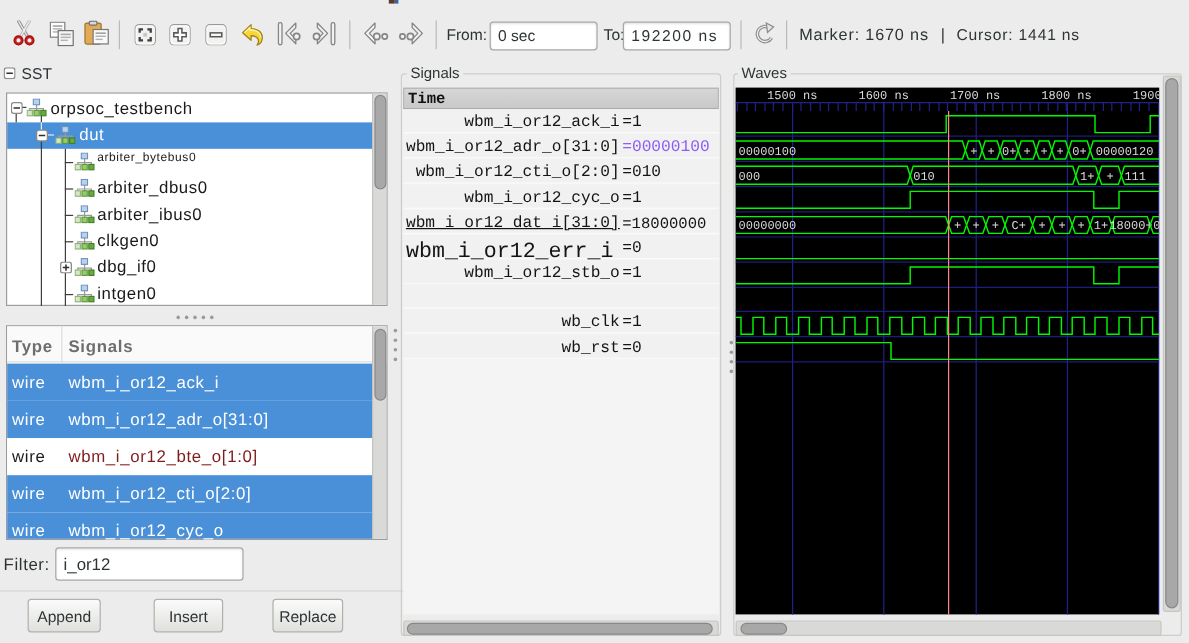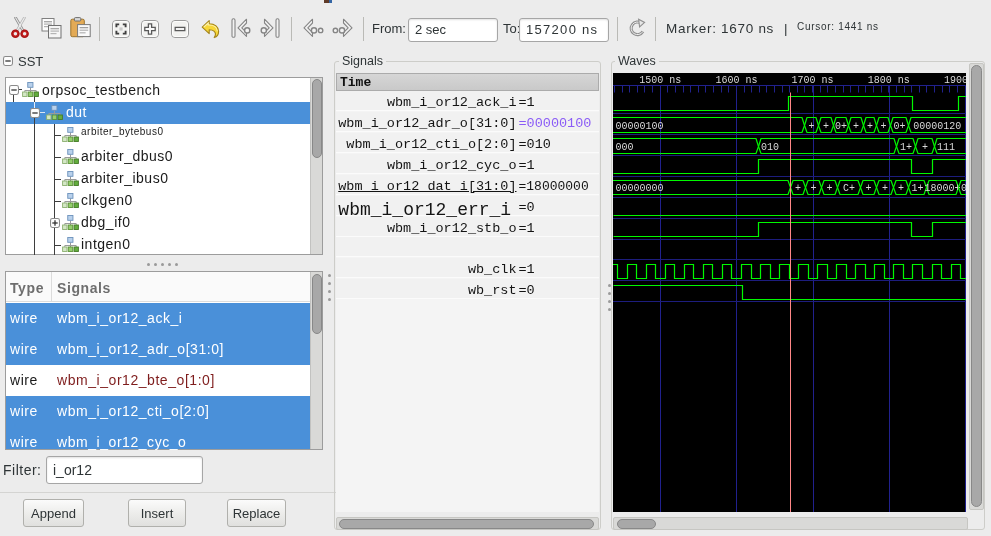--- a/index.html
+++ b/index.html
@@ -93,26 +93,26 @@
 <path d="M16.9,13.5 A6.3,6.3 0 1 1 15.5,5.5" fill="none" stroke="#8f8f8f" stroke-width="3"></path>
 <path d="M16.9,13.5 A6.3,6.3 0 1 1 15.5,5.5" fill="none" stroke="#efefef" stroke-width="1"></path>
 <path d="M12.6,1.2 L18.6,4.4 L13.6,9.0 Z" fill="#e6e6e6" stroke="#8f8f8f" stroke-width="1.1"></path>
 </svg>
 <div class="vsep" style="left:99px;top:17px;height:24px;"></div>
 <div class="vsep" style="left:291px;top:17px;height:24px;"></div>
 <div class="vsep" style="left:363px;top:17px;height:24px;"></div>
 <div class="vsep" style="left:617px;top:17px;height:24px;"></div>
 <div class="vsep" style="left:655px;top:17px;height:24px;"></div>
 <div class="lbl" style="left:372px;top:21px;font-size:13px;">From:</div>
-<div class="entry" style="left:408px;top:17.5px;width:90px;height:24px;font-size:13px;">2 sec</div>
+<div class="entry" style="left:408px;top:17.5px;width:90px;height:24px;font-size:13px;">0 sec</div>
 <div class="lbl" style="left:503px;top:21px;font-size:13px;">To:</div>
-<div class="entry" style="left:519px;top:17.5px;width:90px;height:24px;font-size:13px;letter-spacing:1.3px;">157200 ns</div>
+<div class="entry" style="left:519px;top:17.5px;width:90px;height:24px;font-size:13px;letter-spacing:1.3px;">192200 ns</div>
 <div class="lbl" style="left:666px;top:21px;font-size:13.5px;letter-spacing:0.7px;">Marker: 1670 ns</div>
 <div class="lbl" style="left:784px;top:21px;font-size:13.5px;">|</div>
-<div class="lbl" style="left:797px;top:21px;font-size:10px;letter-spacing:0.7px;">Cursor: 1441 ns</div>
+<div class="lbl" style="left:797px;top:21px;font-size:13px;letter-spacing:0.7px;">Cursor: 1441 ns</div>
 <svg style="position:absolute;left:3px;top:55.5px" width="10" height="10" viewBox="0 0 9.5 9.5">
 <rect x="0.5" y="0.5" width="8.5" height="8.5" rx="1.8" fill="#fdfdfd" stroke="#8a8a8a"></rect>
     <line x1="2.2" y1="4.75" x2="7.3" y2="4.75" stroke="#2e2e2e" stroke-width="1.2"></line>
   </svg>
 <div class="lbl" style="left:18px;top:54px;font-size:13px;">SST</div>
 <div class="abs" style="left:5px;top:77px;width:318px;height:178px;background:#fff;border:1px solid #9c9c9c;"></div>
 <div class="abs" style="left:6px;top:101.5px;width:304px;height:22px;background:#4a90d9;"></div>
 <div class="abs" style="left:13px;top:94px;width:1px;height:8px;background:#3e3e3e;"></div>
 <div class="abs" style="left:34px;top:96px;width:1px;height:5.5px;background:#3e3e3e;"></div>
 <div class="abs" style="left:34px;top:101.5px;width:1px;height:6px;background:#e8eefa;"></div>

